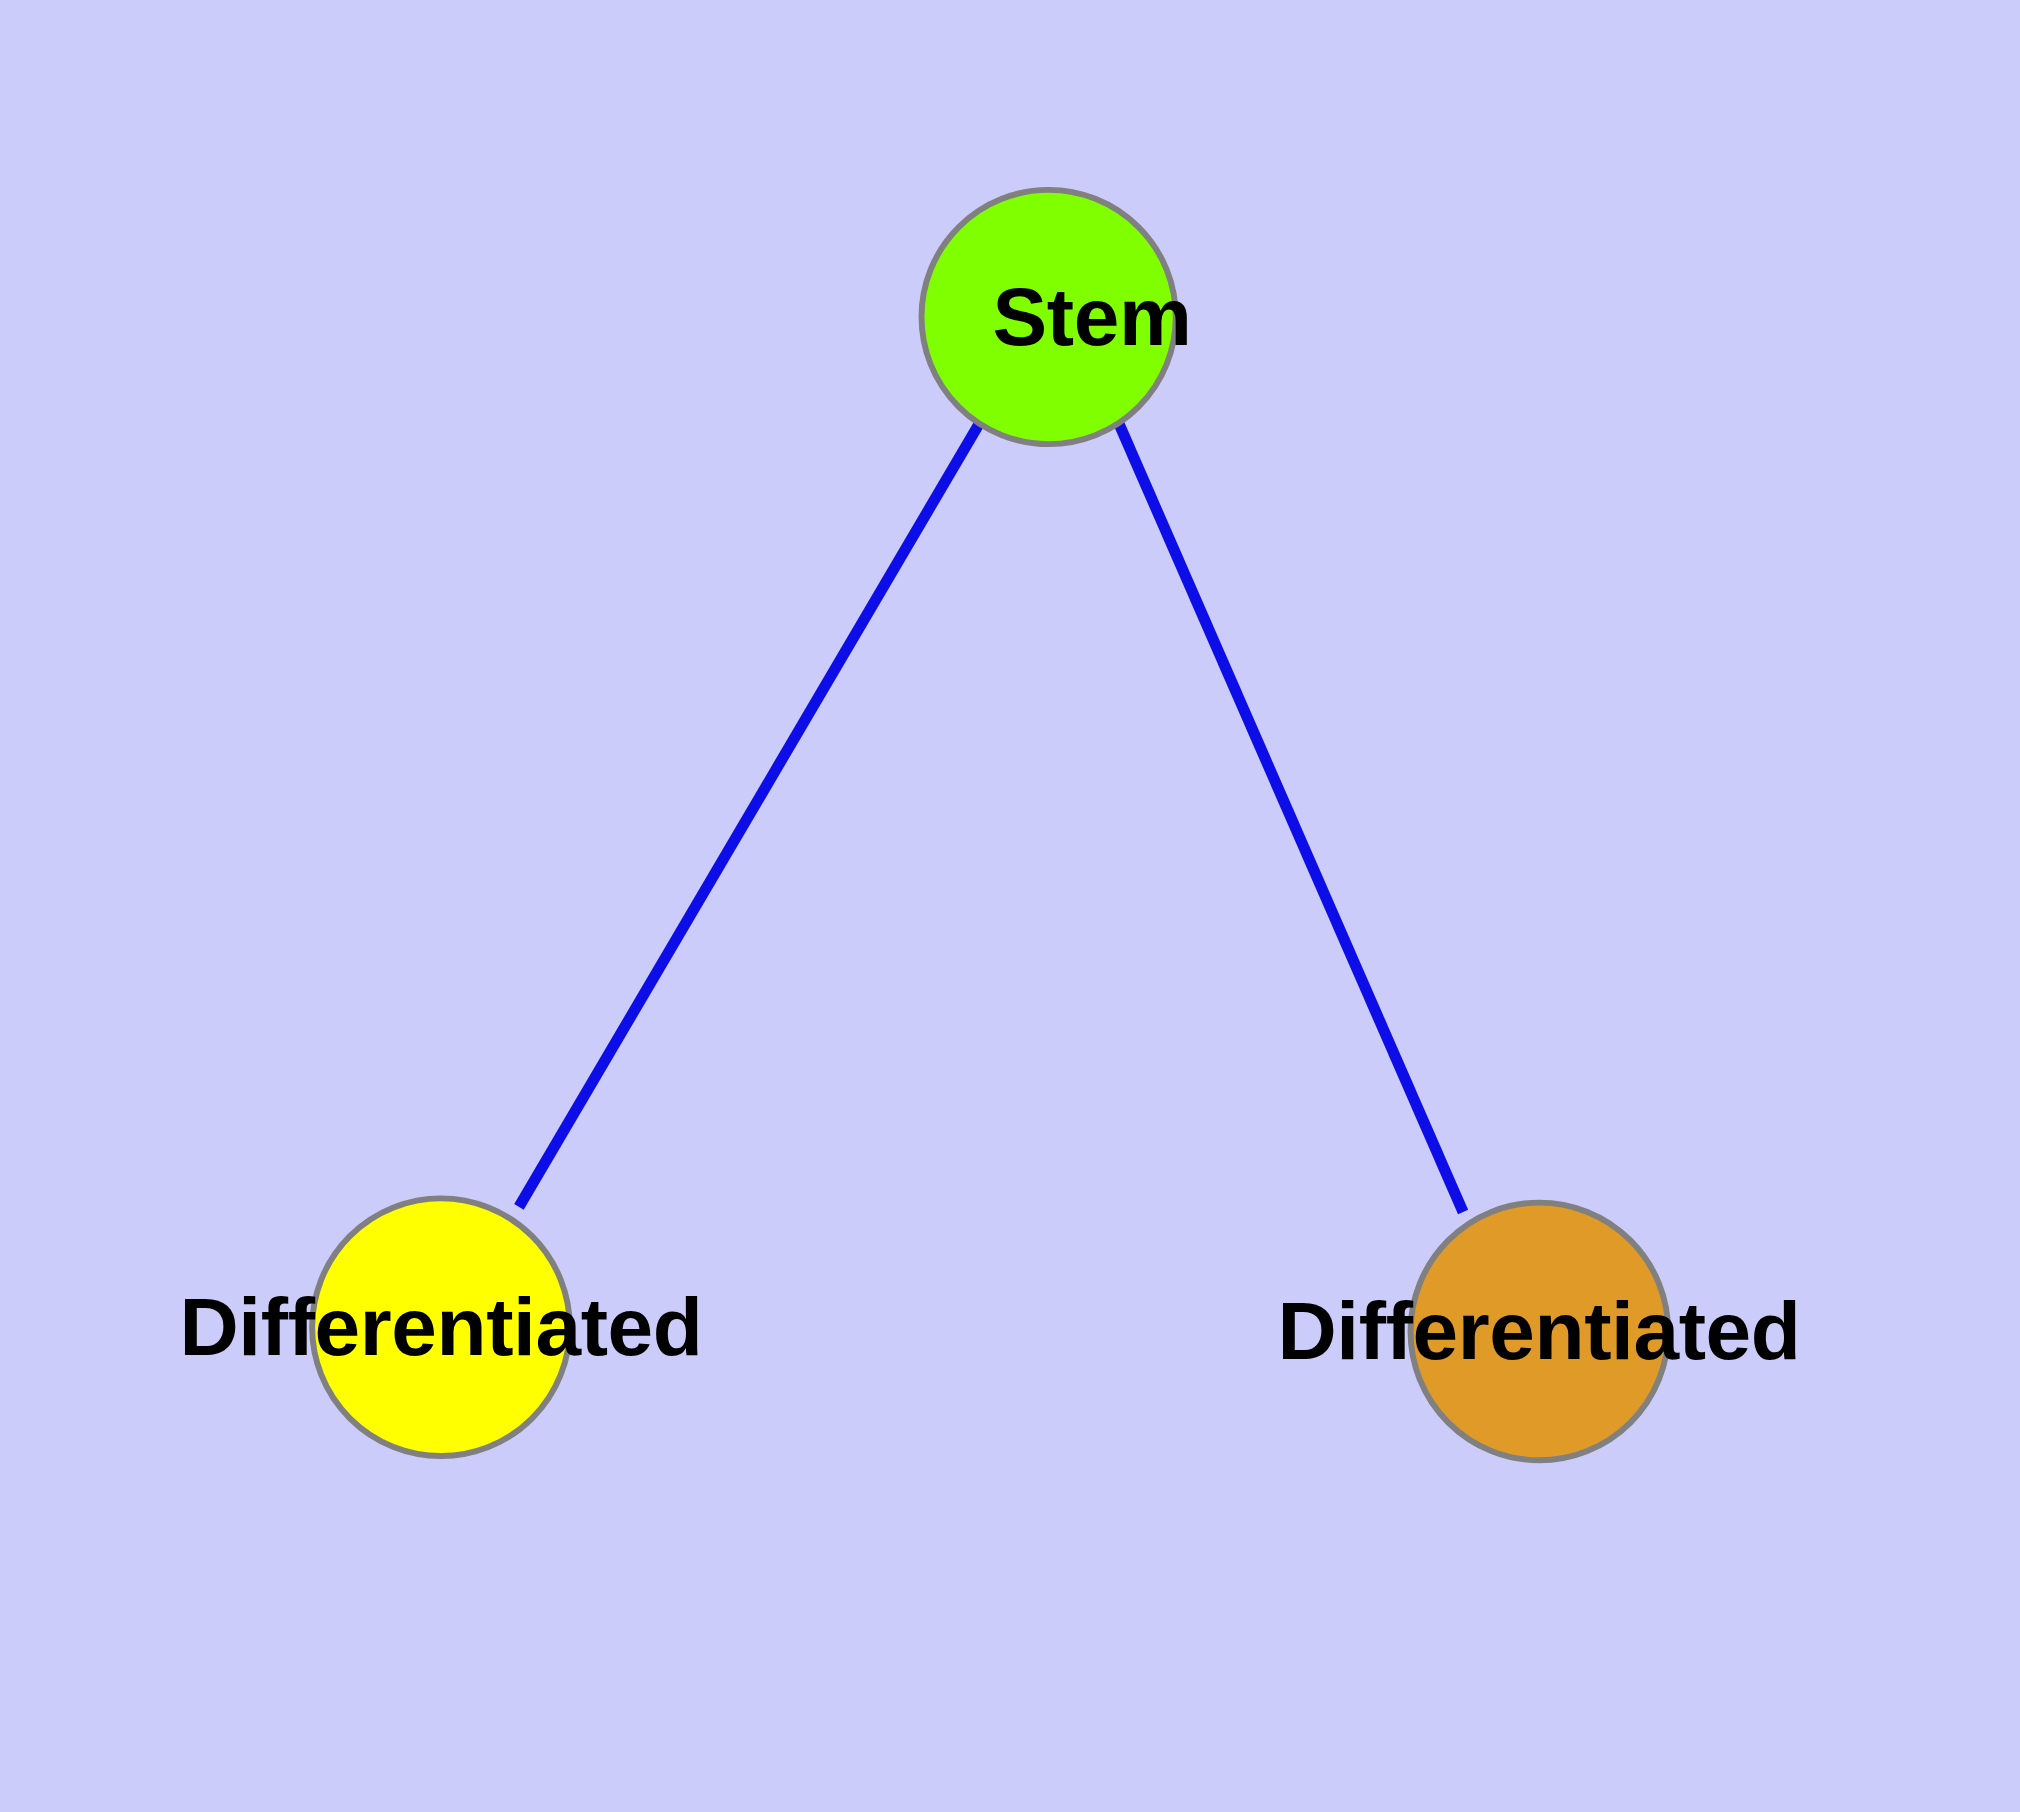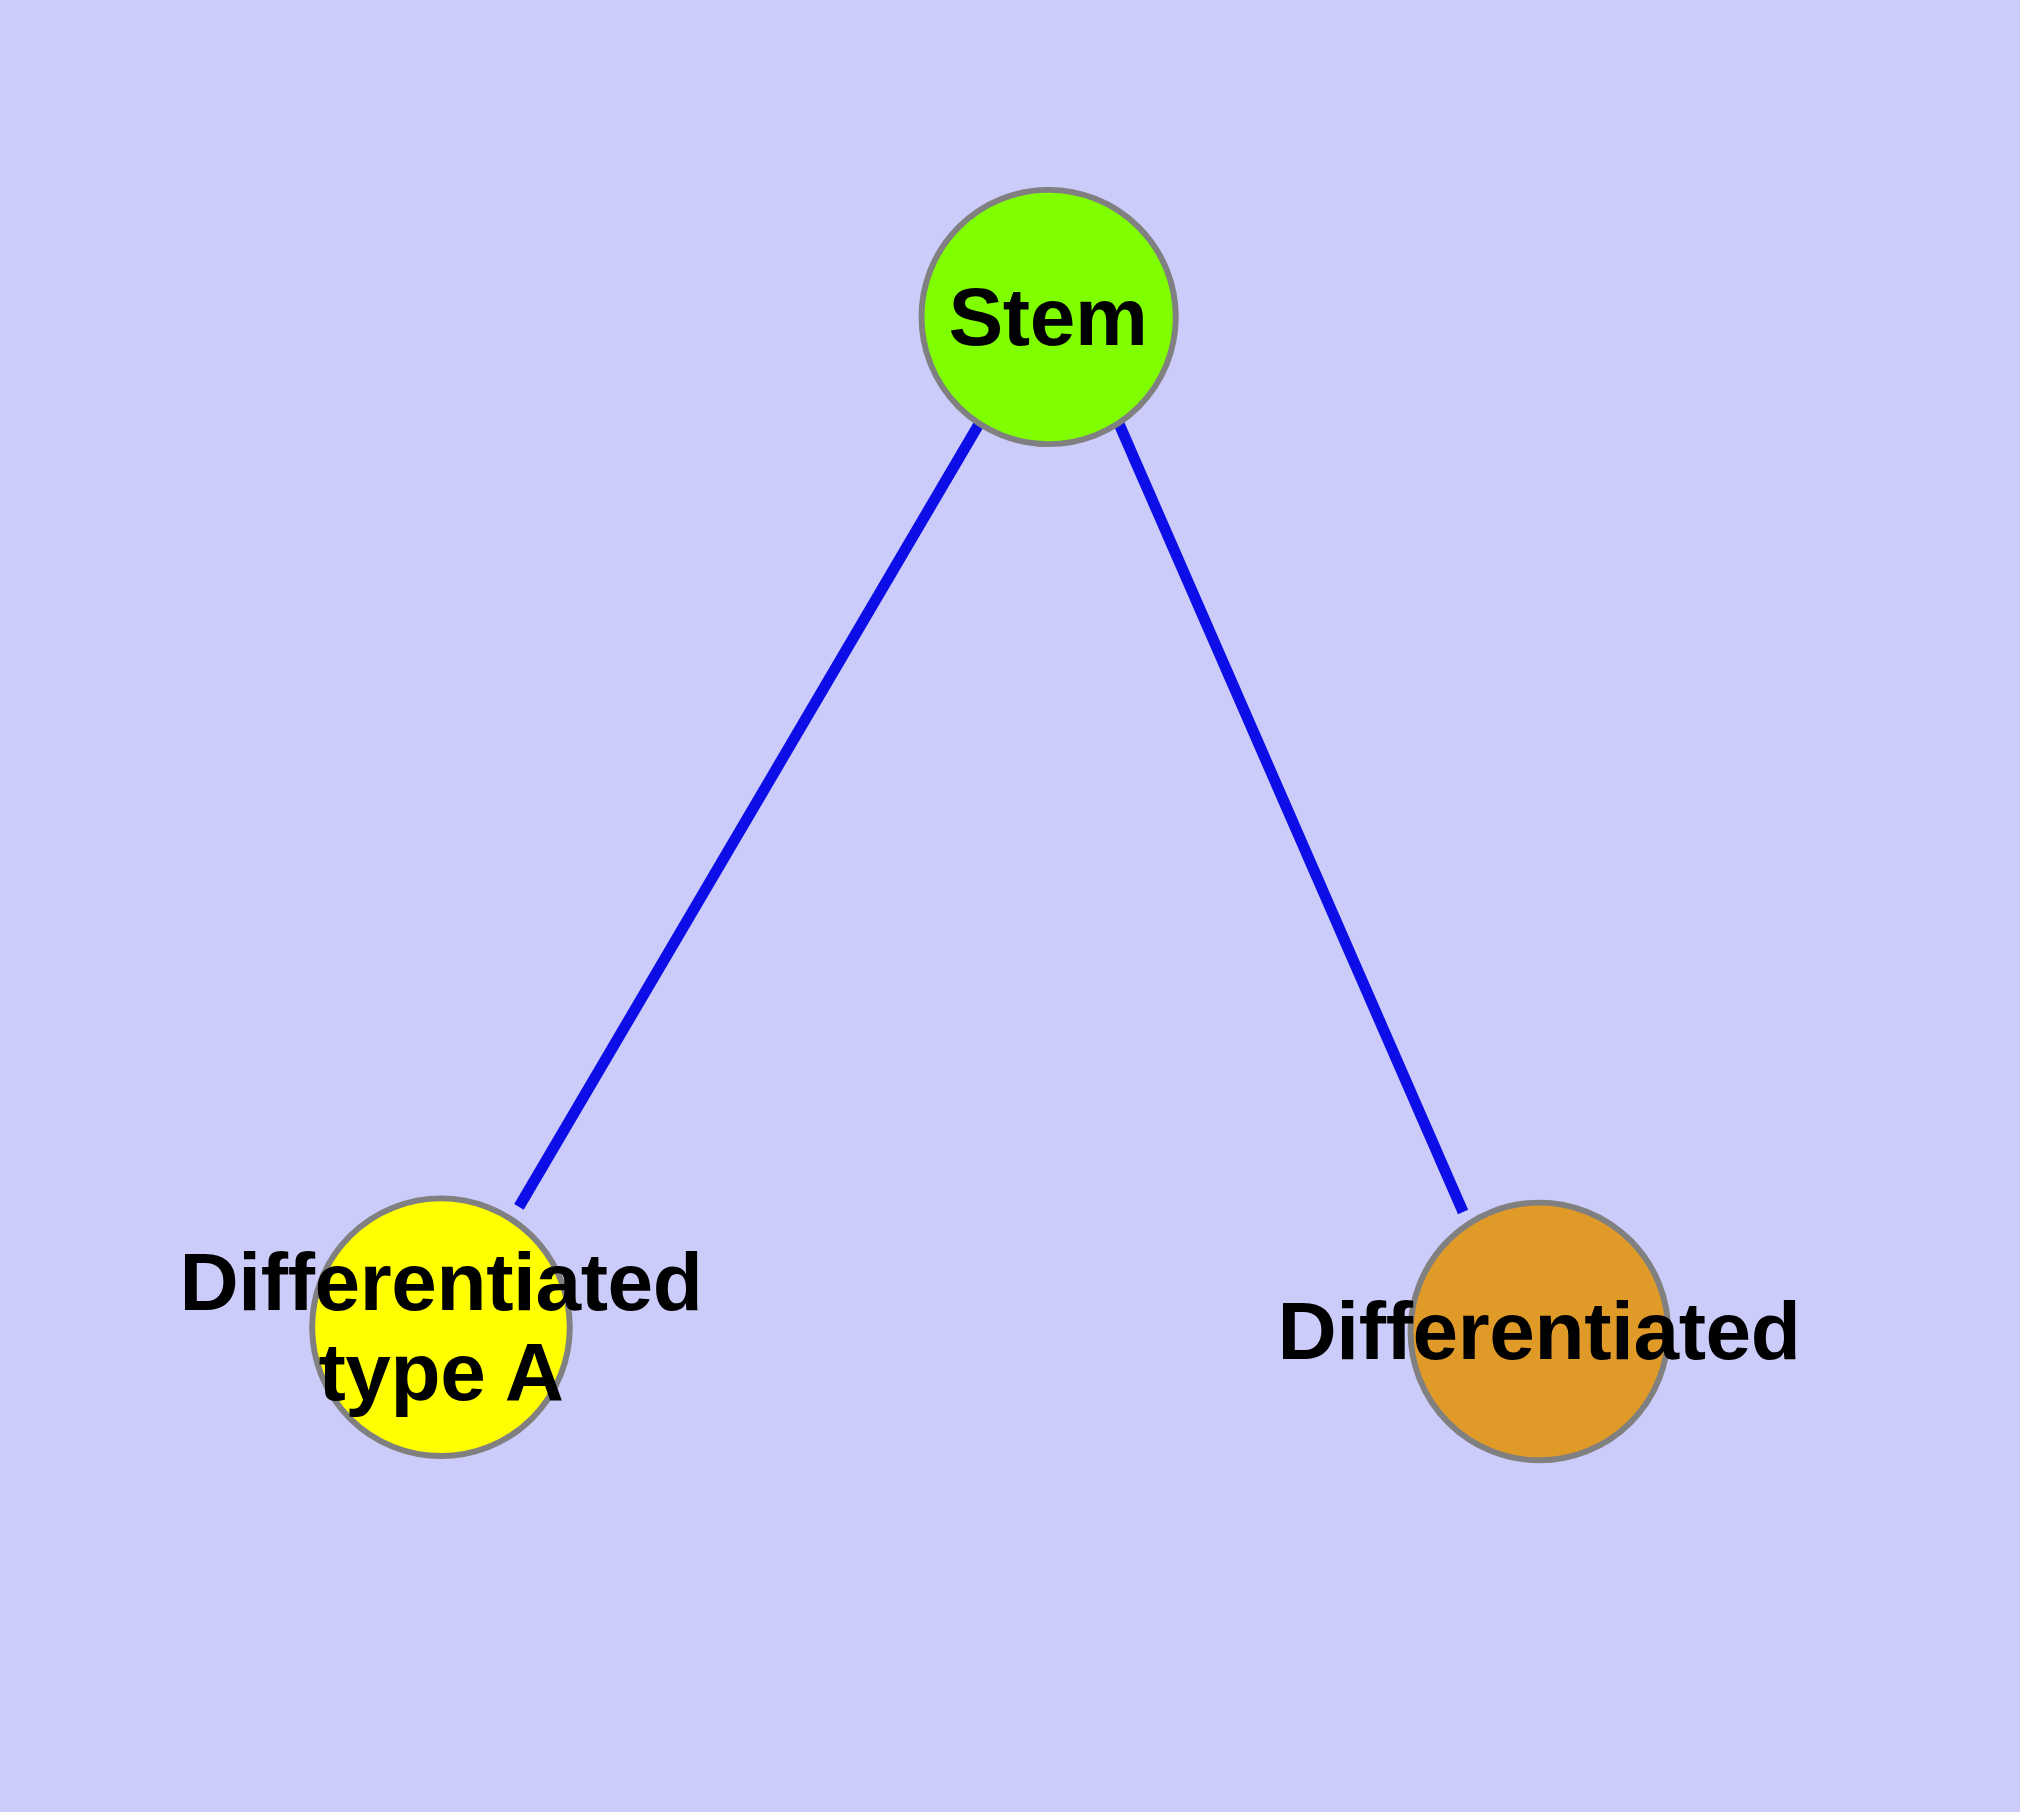--- a/index.html
+++ b/index.html
@@ -48,27 +48,26 @@
       <line stroke-linecap="butt" x1="1155" y1="500" x2="612" y2="1424" stroke="#0d0de8" stroke-width="13"></line>
       <line stroke-linecap="butt" x1="1320" y1="500" x2="1726" y2="1430" stroke="#0d0de8" stroke-width="13"></line>
     </g>
     <g>
       <circle cx="1237" cy="374" r="150" fill="#7fff00" stroke="#808080" stroke-width="7"></circle>
       <circle cx="520" cy="1566" r="152" fill="#ffff00" stroke="#808080" stroke-width="7"></circle>
       <circle cx="1816" cy="1571" r="152" fill="#e09a28" stroke="#808080" stroke-width="7"></circle>
     </g>
   </svg>
 
-  <div class="node-label" style="left: 1048px; top: 317px; color: rgb(0, 0, 0);">
+  <div class="node-label" style="left: 1092px; top: 317px; color: rgb(0, 0, 0);">
     <span class="line">Stem</span>
   </div>
 
   <div class="node-label" style="left: 441px; top: 1327px; color: rgb(0, 0, 0);">
     <span class="line">Differentiated</span>
-    <span class="line">type A</span>
   </div>
 
   <div class="node-label" style="left: 1539px; top: 1331px; color: rgb(0, 0, 0);">
     <span class="line">Differentiated</span>
   </div>
 
 </div>
 
 
 </body></html>

